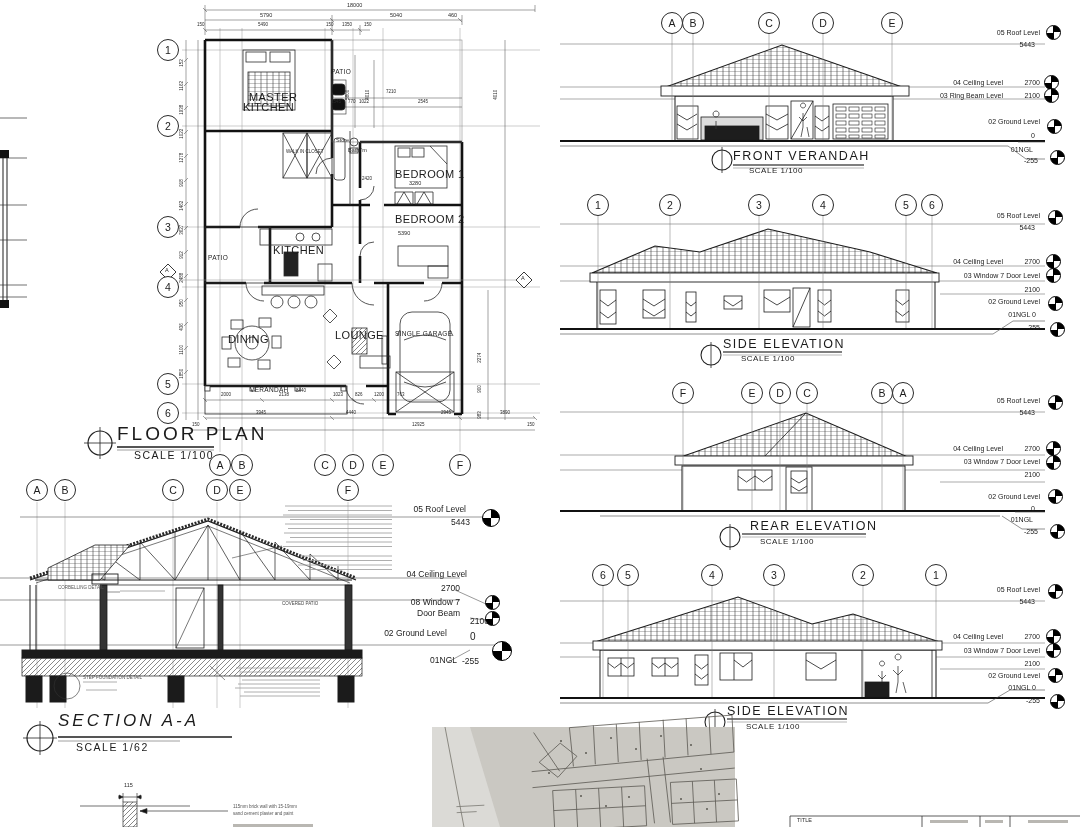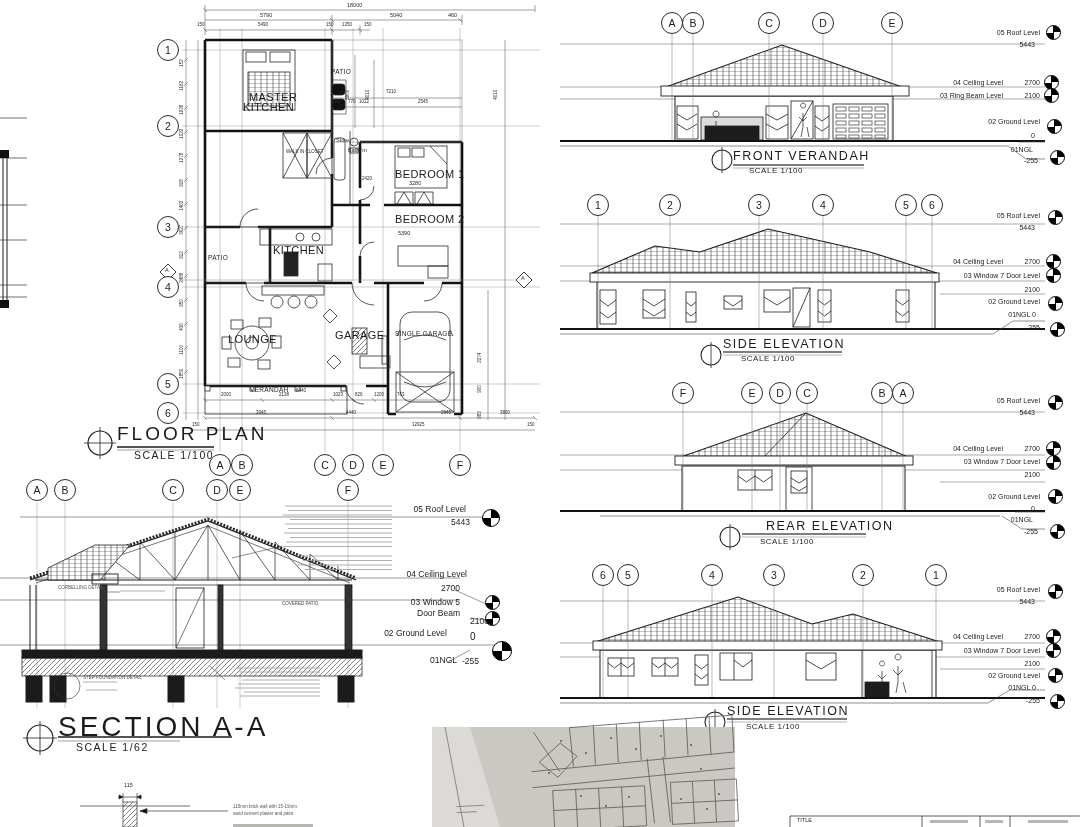--- a/index.html
+++ b/index.html
@@ -10,21 +10,21 @@
   .r{text-align:right;}
   .f4{font-size:4.5px;color:#2a2a2a;}
   .f5{font-size:5.5px;color:#2a2a2a;}
   .f6{font-size:6.5px;letter-spacing:.3px;}
   .f7{font-size:11px;letter-spacing:.4px;}
   .f8{font-size:8px;letter-spacing:.5px;}
   .lv{font-size:7px;}
   .f10{font-size:10.5px;letter-spacing:1.5px;}
   .f12{font-size:12.5px;letter-spacing:1.5px;}
   .f19{font-size:19px;letter-spacing:3px;}
-  .f20{font-size:28px;letter-spacing:3px;}
+  .f20{font-size:17px;letter-spacing:3px;font-style:italic;}
   .sec9{font-size:8.5px;}
   .rot{transform:rotate(-90deg);transform-origin:0 100%;}
   .b{position:absolute;width:22px;height:22px;border:1.2px solid #2a2a2a;border-radius:50%;
      background:#fff;display:flex;align-items:center;justify-content:center;
      font-size:10.5px;box-sizing:border-box;z-index:3;}
   .datum{position:absolute;border:1px solid #000;border-radius:50%;
      background:conic-gradient(#000 0 90deg,#fff 90deg 180deg,#000 180deg 270deg,#fff 270deg 360deg);
      width:13px;height:13px;z-index:3;}
   .d18{width:18px;height:18px;}
   .d16{width:16px;height:16px;}
@@ -470,22 +470,22 @@
 <span class="t f4" style="left:286px;top:150px">WALK IN CLOSET</span>
 <span class="t f6" style="left:331px;top:69px">PATIO</span>
 <span class="t f5" style="left:336px;top:138px">Store</span>
 <span class="t f5" style="left:348px;top:148px">Bathr'm</span>
 <span class="t f7" style="left:395px;top:169px">BEDROOM 1</span>
 <span class="t f5" style="left:409px;top:181px">3280</span>
 <span class="t f7" style="left:395px;top:214px">BEDROOM 2</span>
 <span class="t f5" style="left:398px;top:231px">5390</span>
 <span class="t f7" style="left:273px;top:245px">KITCHEN</span>
 <span class="t f6" style="left:208px;top:255px">PATIO</span>
-<span class="t f7" style="left:228px;top:334px">LOUNGE</span>
-<span class="t f7" style="left:335px;top:330px">GARAGE</span>
+<span class="t f7" style="left:228px;top:334px">DINING</span>
+<span class="t f7" style="left:335px;top:330px">LOUNGE</span>
 <span class="t f6" style="left:395px;top:331px">SINGLE GARAGE</span>
 <span class="t f6" style="left:250px;top:387px">VERANDAH</span>
 <span class="t f4" style="left:296px;top:389px">8440</span>
 
 <span class="t f5" style="left:347px;top:3px">18000</span>
 <span class="t f5" style="left:260px;top:13px">5790</span>
 <span class="t f5" style="left:390px;top:13px">5040</span>
 <span class="t f5" style="left:448px;top:13px">460</span>
 <span class="t f4" style="left:197px;top:23px">150</span>
 <span class="t f4" style="left:258px;top:23px">5490</span>
@@ -531,21 +531,21 @@
 <span class="t f4" style="left:192px;top:423px">150</span>
 <span class="t f4" style="left:412px;top:423px">12925</span>
 <span class="t f4" style="left:527px;top:423px">150</span>
 
 <span class="t f20" style="left:58px;top:712px">SECTION A-A</span>
 <span class="t f10" style="left:76px;top:742px">SCALE 1/62</span>
 <span class="t sec9 r" style="left:306px;top:505px;width:160px">05 Roof Level</span>
 <span class="t sec9 r" style="left:310px;top:518px;width:160px">5443</span>
 <span class="t sec9 r" style="left:307px;top:570px;width:160px">04 Ceiling Level</span>
 <span class="t sec9 r" style="left:300px;top:584px;width:160px">2700</span>
-<span class="t sec9 r" style="left:300px;top:598px;width:160px">03 Window 5</span>
+<span class="t sec9 r" style="left:300px;top:598px;width:160px">08 Window 7</span>
 <span class="t sec9 r" style="left:300px;top:609px;width:160px">Door Beam</span>
 <span class="t sec9" style="left:470px;top:617px">2100</span>
 <span class="t sec9 r" style="left:287px;top:629px;width:160px">02 Ground Level</span>
 <span class="t" style="left:470px;top:632px;font-size:10px">0</span>
 <span class="t sec9 r" style="left:297px;top:656px;width:160px">01NGL</span>
 <span class="t sec9" style="left:462px;top:657px">-255</span>
 <span class="t f4" style="left:282px;top:602px;color:#444">COVERED PATIO</span>
 <span class="t f4" style="left:58px;top:586px;color:#555">CORBELLING DETAIL</span>
 <span class="t f4" style="left:83px;top:676px;color:#555">STEP FOUNDATION DETAIL</span>
 <div class="datum d16" style="left:482px;top:509px"></div>
@@ -581,21 +581,21 @@
 <span class="t lv r" style="left:883px;top:286px;width:157px">2100</span>
 <span class="t lv r" style="left:883px;top:298px;width:157px">02 Ground Level</span>
 <span class="t lv r" style="left:883px;top:311px;width:153px">01NGL 0</span>
 <span class="t lv r" style="left:883px;top:324px;width:157px">-255</span>
 <div class="datum" style="left:1048px;top:210px"></div>
 <div class="datum" style="left:1046px;top:254px"></div>
 <div class="datum" style="left:1046px;top:268px"></div>
 <div class="datum" style="left:1048px;top:296px"></div>
 <div class="datum" style="left:1050px;top:322px"></div>
 
-<span class="t f12" style="left:766px;top:520px">REAR ELEVATION</span>
+<span class="t f12" style="left:750px;top:520px">REAR ELEVATION</span>
 <span class="t f8" style="left:760px;top:538px">SCALE 1/100</span>
 <span class="t lv r" style="left:883px;top:397px;width:157px">05 Roof Level</span>
 <span class="t lv r" style="left:883px;top:409px;width:152px">5443</span>
 <span class="t lv r" style="left:843px;top:445px;width:160px">04 Ceiling Level</span>
 <span class="t lv r" style="left:1008px;top:445px;width:32px">2700</span>
 <span class="t lv r" style="left:883px;top:458px;width:157px">03 Window 7 Door Level</span>
 <span class="t lv r" style="left:883px;top:471px;width:157px">2100</span>
 <span class="t lv r" style="left:883px;top:493px;width:157px">02 Ground Level</span>
 <span class="t lv r" style="left:883px;top:505px;width:152px">0</span>
 <span class="t lv r" style="left:883px;top:516px;width:150px">01NGL</span>

